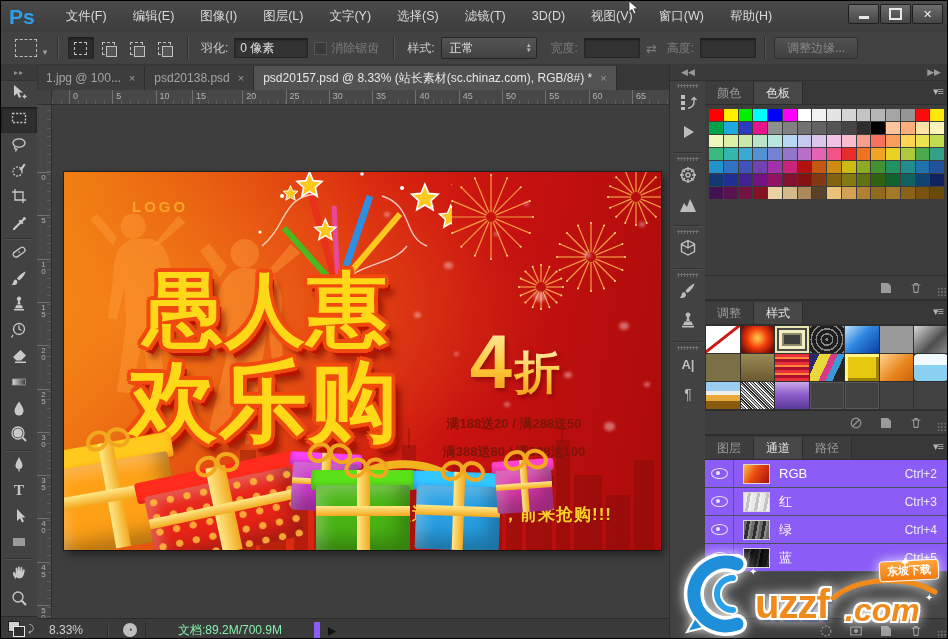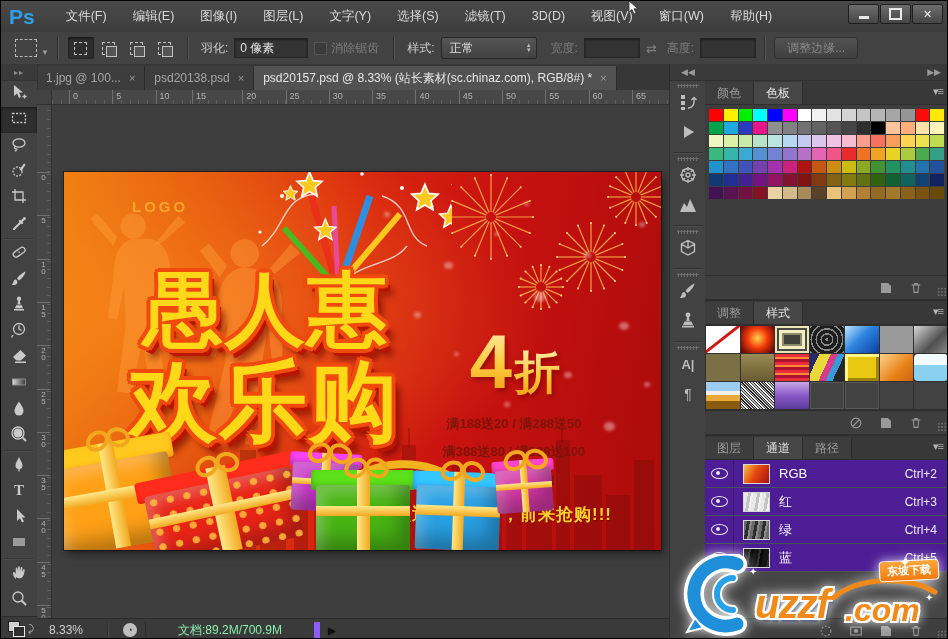--- a/index.html
+++ b/index.html
@@ -149,21 +149,21 @@
   .st-camo{background:linear-gradient(115deg,#2a2a6a 0 20%,#e8d83a 20% 45%,#d83a8a 45% 60%,#3a9ad8 60% 75%,#262626 75%);}
   .st-yellow-bevel{background:#e8c810;box-shadow:inset 3px 3px 0 #fff68a,inset -3px -3px 0 #a08405;}
   .st-orange-gradient{background:linear-gradient(135deg,#ffd28a,#e8821a 60%,#c86410);}
   .st-sky-button{background:linear-gradient(#f0faff 0 40%,#8ad0f0 40% 100%);border-radius:4px;}
   .st-landscape{background:linear-gradient(#9acdf0 0 35%,#f0f0e8 35% 50%,#e8a83a 50% 70%,#8a5a10 70%);}
   .st-noise{background:repeating-linear-gradient(45deg,#fff 0 1px,#444 1px 2px,#bbb 2px 3px,#222 3px 4px);}
   .st-purple-button{background:linear-gradient(#c8a8e8,#8a5ac8 50%,#5a3a9a);}
   .st-empty-slot{background:#424242;box-shadow:inset 0 0 0 1px #585858;margin:0;}
   .st-blank{background:#424242;}
   .ch-rows{background:#464646;}
-  .ch-row{height:27px;display:flex;align-items:center;background:#4c1d95;border-bottom:1px solid #49525c;}
+  .ch-row{height:27px;display:flex;align-items:center;background:#8b5cf6;border-bottom:1px solid #49525c;}
   .ch-eye{width:28px;display:flex;align-items:center;justify-content:center;border-right:1px solid rgba(0,0,0,.25);align-self:stretch;}
   .eye{width:15px;height:9px;border:1.5px solid #e8e8e8;border-radius:50%;position:relative;}
   .eye::after{content:"";position:absolute;left:4px;top:1.5px;width:4px;height:4px;border-radius:50%;background:#e8e8e8;}
   .ch-thumb{width:27px;height:20px;margin:0 9px;border:1px solid #d8d8d8;box-sizing:border-box;}
   .th-rgb{background:linear-gradient(120deg,#f8c24a,#e84a10 45%,#a81010);}
   .th-red{background:repeating-linear-gradient(100deg,#e8e8e8 0 4px,#c2c2c2 4px 7px,#f2f2f2 7px 9px);}
   .th-green{background:repeating-linear-gradient(100deg,#6a6a6a 0 3px,#2e2e2e 3px 6px,#8a8a8a 6px 8px);}
   .th-blue{background:repeating-linear-gradient(100deg,#151515 0 5px,#303030 5px 7px,#0a0a0a 7px 10px);}
   .ch-name{flex:1;font-size:13px;color:#fff;}
   .ch-key{font-size:12px;color:#eee;margin-right:12px;}
@@ -172,21 +172,21 @@
   .statusbar{position:absolute;left:36px;top:617px;width:632px;height:22px;background:#3a3a3a;border-top:1px solid #2b2b2b;
              display:flex;align-items:center;font-size:12px;color:#cfcfcf;}
   .sb-zoom{margin-left:12px;width:52px;}
   .sb-sep{width:1px;height:14px;background:#2b2b2b;border-right:1px solid #4d4d4d;margin:0 6px;}
   .sb-badge{width:14px;height:14px;border-radius:50%;background:#bfbfbf;color:#333;font-size:9px;display:flex;align-items:center;justify-content:center;margin:0 8px;}
   .sb-doc{width:168px;height:16px;border-left:1px solid #2b2b2b;border-right:6px solid #8b5cf6;
           display:flex;align-items:center;justify-content:center;color:#86efac;}
   .sb-arrow{color:#111;font-size:10px;margin-left:8px;text-shadow:0 0 1px #000;}
   
   .watermark{position:absolute;right:2px;bottom:2px;width:276px;height:84px;z-index:50;filter:drop-shadow(0 0 6px rgba(255,255,255,.85));}
-  .wm-word{position:absolute;left:86px;top:30px;font-size:40px;font-weight:900;font-style:italic;color:#f08a1a;
+  .wm-word{position:absolute;left:86px;top:30px;font-size:40px;font-weight:900;color:#f08a1a;
            text-shadow:-2px -2px 0 #fff,2px -2px 0 #fff,-2px 2px 0 #fff,2px 2px 0 #fff,3px 4px 2px rgba(40,60,120,.5);letter-spacing:-1px;text-align:center;}
   .wm-tld{position:absolute;left:176px;top:40px;font-size:32px;font-weight:900;font-style:italic;color:#f08a1a;
           text-shadow:-2px -2px 0 #fff,2px -2px 0 #fff,-2px 2px 0 #fff,2px 2px 0 #fff;}
   .wm-badge{position:absolute;right:6px;top:8px;background:linear-gradient(#ffa83a,#f07a10);color:#fff;font-size:11px;font-weight:bold;
             padding:2px 7px;border-radius:4px;border:1px solid #fff;transform:rotate(-3deg);}
   .wm-spark{position:absolute;color:#fff;font-size:10px;}
   .cursor{position:absolute;left:626px;top:0;z-index:60;}
 </style>
 </head>
 <body>

